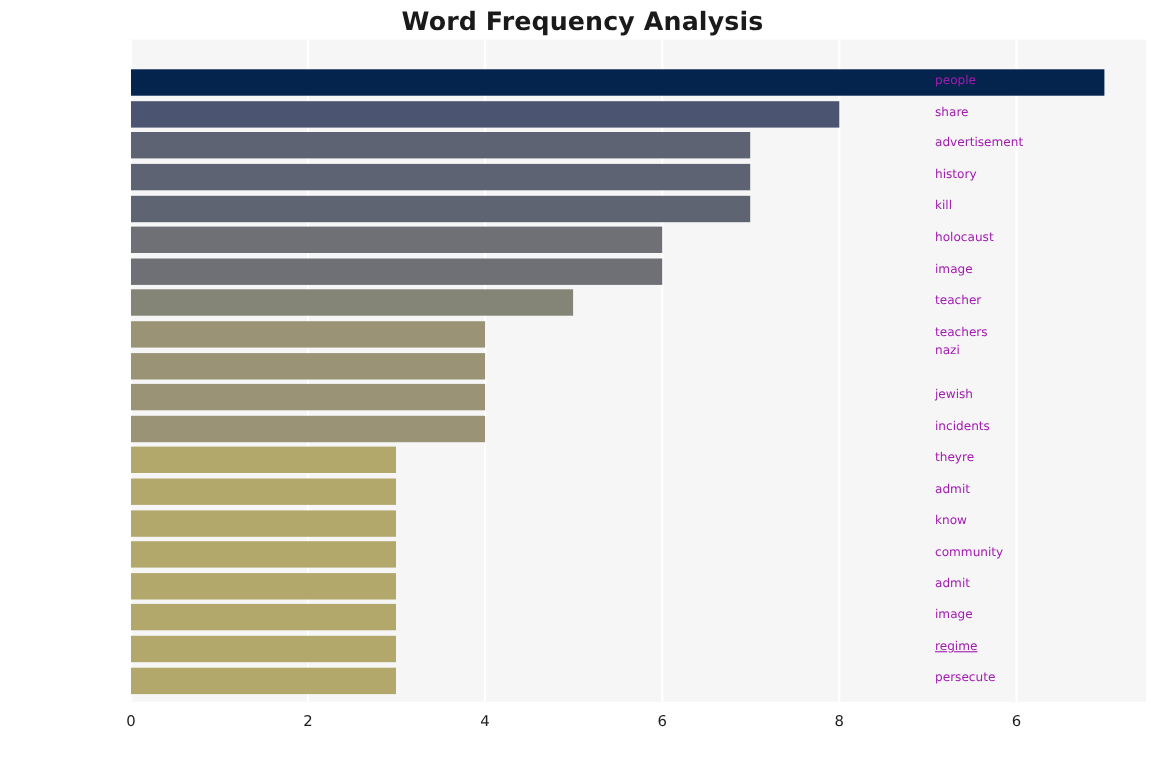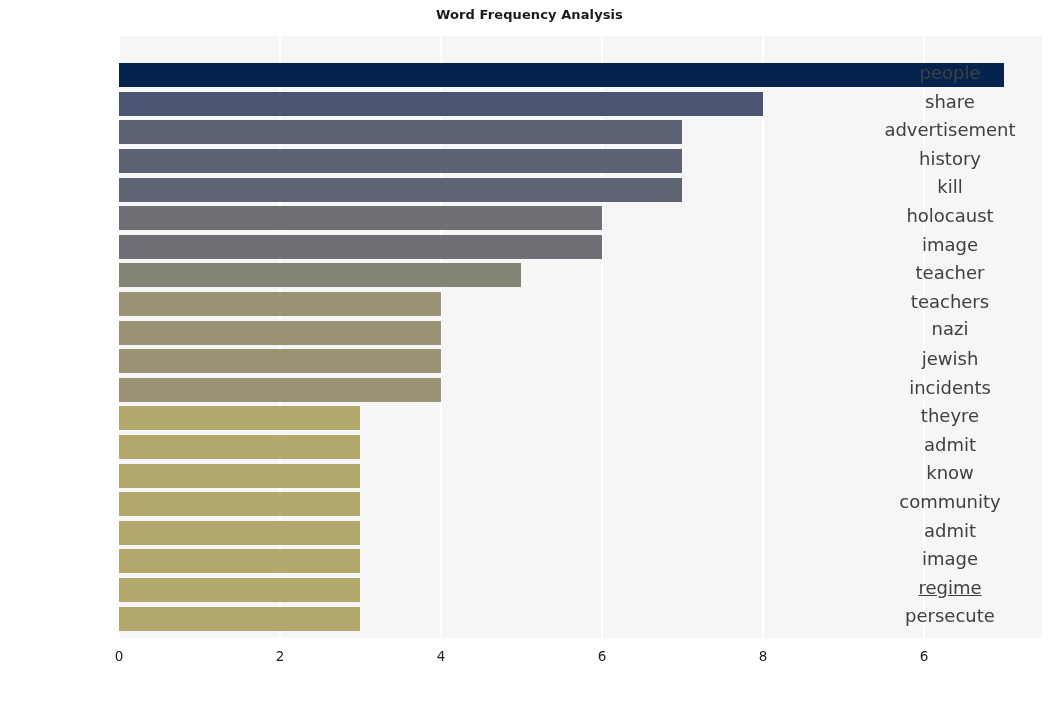--- a/index.html
+++ b/index.html
@@ -23,21 +23,21 @@
     background: #ffffff;
   }
 
   
   #chart-title {
     position: absolute;
     left: 0;
     top: 7px;
     width: 1059px;
     text-align: center;
-    font-size: 13px;
+    font-size: 23px;
     font-weight: bold;
     color: #1a1a1a;
     letter-spacing: 0.1px;
   }
 
   
   #plot-area {
     position: absolute;
     left: 119px;
     top: 36px;
@@ -66,23 +66,23 @@
     left: 0;
     top: 2.3px;
     height: 24px;
   }
 
   
   .ytick-label {
     position: absolute;
     right: 9px;
     width: 200px;
-    text-align: center;
-    font-size: 18px;
-    color: #404040;
+    text-align: left;
+    font-size: 11px;
+    color: #a21caf;
     line-height: 14px;
   }
 
   
   .xtick-label {
     position: absolute;
     top: 648px;
     width: 60px;
     margin-left: -30px;
     text-align: center;
@@ -183,21 +183,21 @@
   <div id="ytick-labels">
       <div class="ytick-label" style="top: 66px;">people</div>
       <div class="ytick-label" style="top: 94.6px;">share</div>
       <div class="ytick-label" style="top: 123.2px;">advertisement</div>
       <div class="ytick-label" style="top: 151.8px;">history</div>
       <div class="ytick-label" style="top: 180.4px;">kill</div>
       <div class="ytick-label" style="top: 209px;">holocaust</div>
       <div class="ytick-label" style="top: 237.6px;">image</div>
       <div class="ytick-label" style="top: 266.2px;">teacher</div>
       <div class="ytick-label" style="top: 294.8px;">teachers</div>
-      <div class="ytick-label" style="top: 322px;">nazi</div>
+      <div class="ytick-label" style="top: 312px;">nazi</div>
       <div class="ytick-label" style="top: 352px;">jewish</div>
       <div class="ytick-label" style="top: 380.6px;">incidents</div>
       <div class="ytick-label" style="top: 409.2px;">theyre</div>
       <div class="ytick-label" style="top: 437.8px;">admit</div>
       <div class="ytick-label" style="top: 466.4px;">know</div>
       <div class="ytick-label" style="top: 495px;">community</div>
       <div class="ytick-label" style="top: 523.6px;">admit</div>
       <div class="ytick-label" style="top: 552.2px;">image</div>
       <div class="ytick-label" style="top: 580.8px; text-decoration: underline;">regime</div>
       <div class="ytick-label" style="top: 609.4px;">persecute</div>

